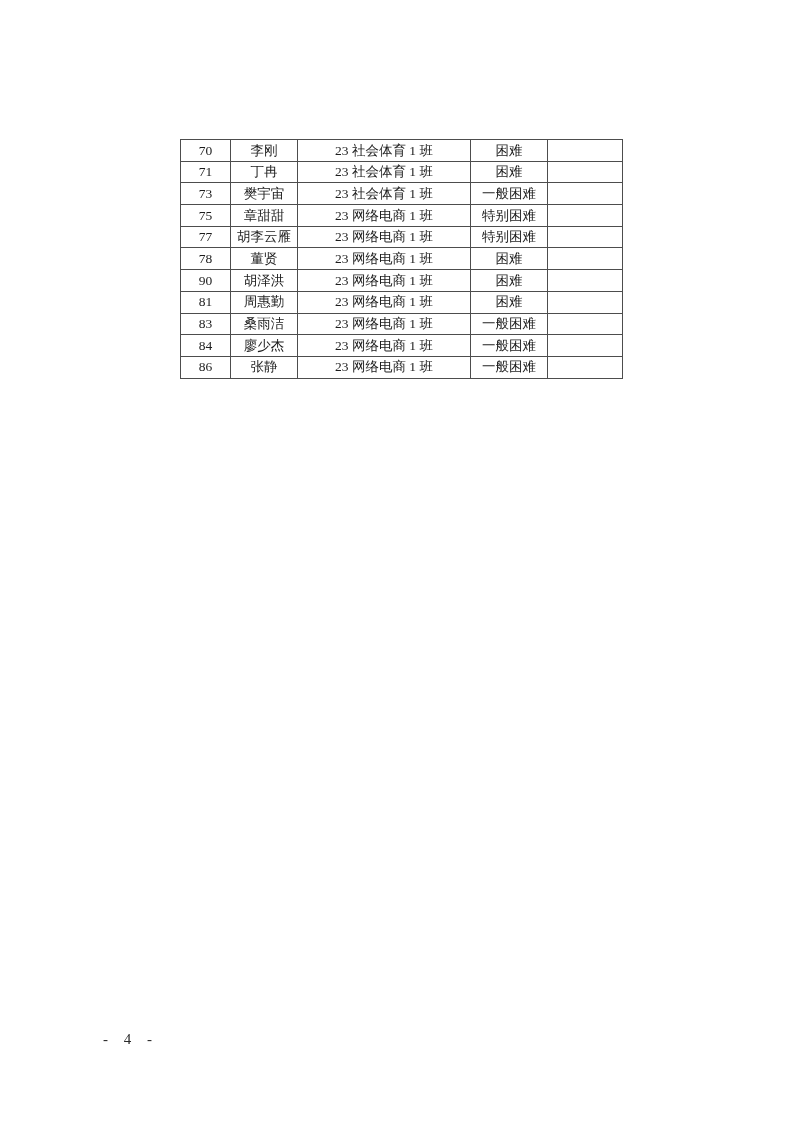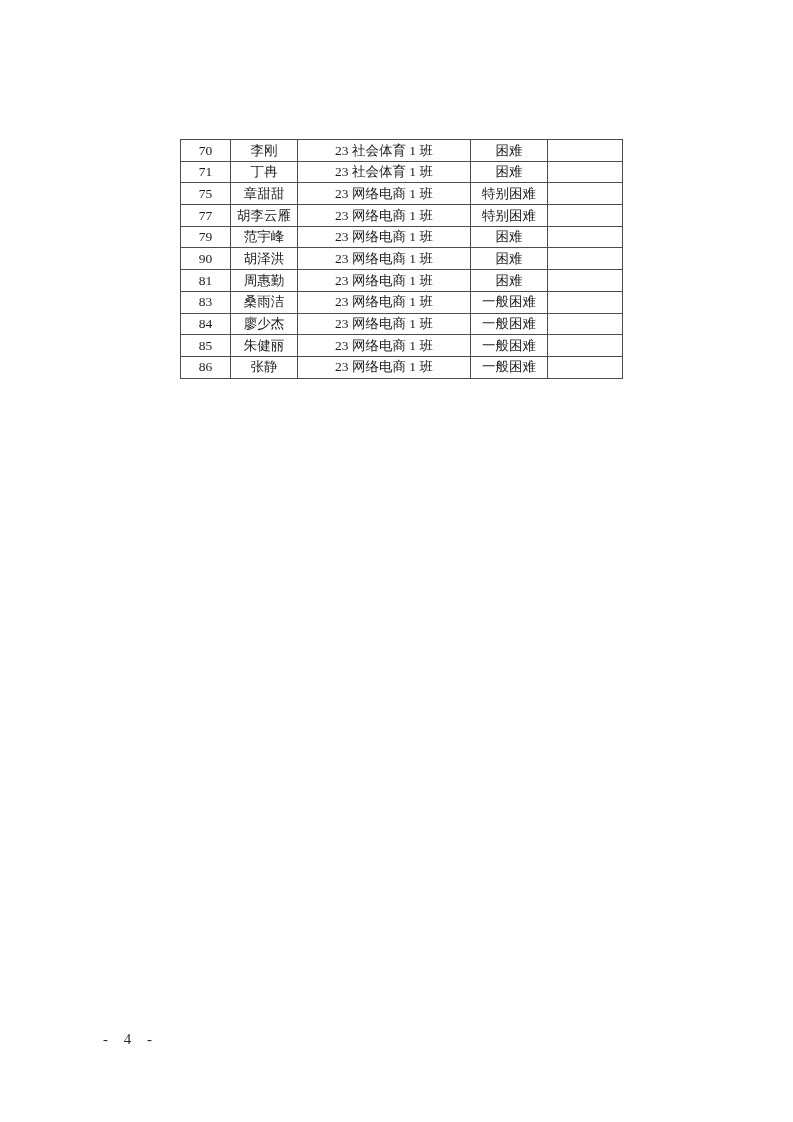--- a/index.html
+++ b/index.html
@@ -78,47 +78,54 @@
 
   <tr>
     <td>71</td>
     <td>丁冉</td>
     <td>23 社会体育 1 班</td>
     <td>困难</td>
     <td></td>
   </tr>
 
 
+  <tr>
+    <td>73</td>
+    <td>樊宇宙</td>
+    <td>23 社会体育 1 班</td>
+    <td>一般困难</td>
+    <td></td>
+  </tr>
 
 
   <tr>
     <td>75</td>
     <td>章甜甜</td>
     <td>23 网络电商 1 班</td>
     <td>特别困难</td>
     <td></td>
   </tr>
 
 
   <tr>
     <td>77</td>
     <td>胡李云雁</td>
     <td>23 网络电商 1 班</td>
     <td>特别困难</td>
     <td></td>
   </tr>
 
-
   <tr>
-    <td>79</td>
-    <td>范宇峰</td>
+    <td>78</td>
+    <td>董贤</td>
     <td>23 网络电商 1 班</td>
     <td>困难</td>
     <td></td>
   </tr>
+
 
   <tr>
     <td>90</td>
     <td>胡泽洪</td>
     <td>23 网络电商 1 班</td>
     <td>困难</td>
     <td></td>
   </tr>
 
   <tr>
@@ -139,27 +146,20 @@
   </tr>
 
   <tr>
     <td>84</td>
     <td>廖少杰</td>
     <td>23 网络电商 1 班</td>
     <td>一般困难</td>
     <td></td>
   </tr>
 
-  <tr>
-    <td>85</td>
-    <td>朱健丽</td>
-    <td>23 网络电商 1 班</td>
-    <td>一般困难</td>
-    <td></td>
-  </tr>
 
   <tr>
     <td>86</td>
     <td>张静</td>
     <td>23 网络电商 1 班</td>
     <td>一般困难</td>
     <td></td>
   </tr>
 </tbody>
     </table>

